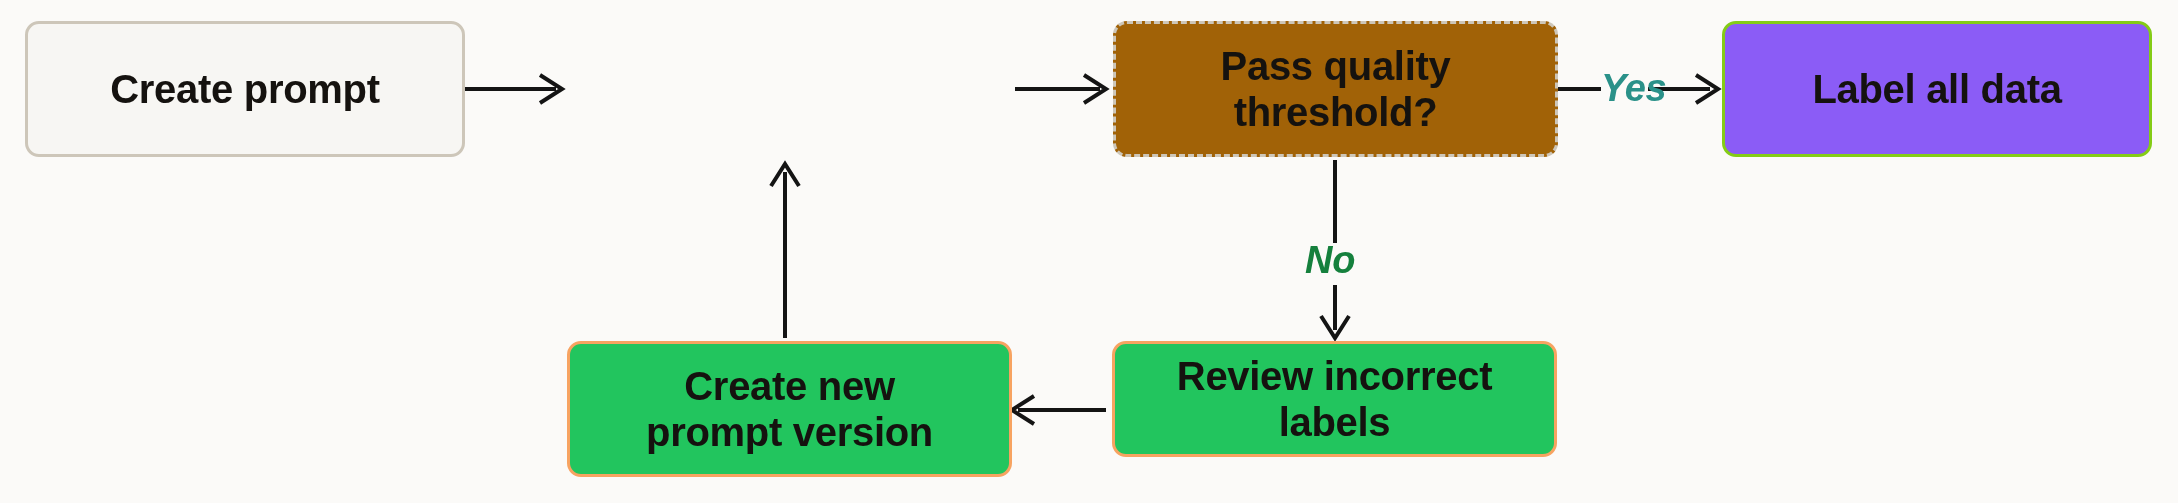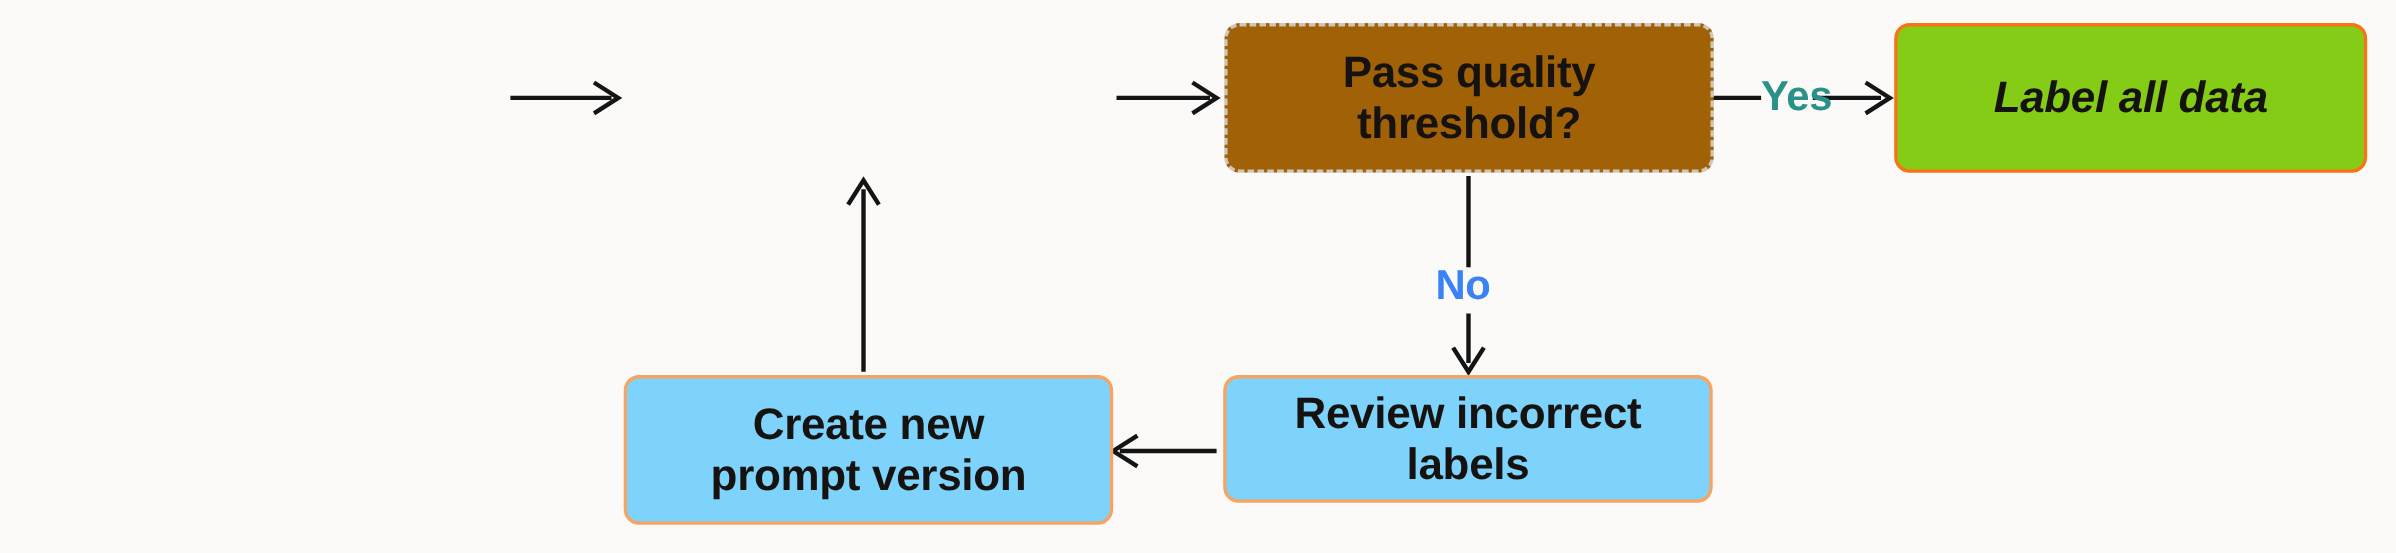--- a/index.html
+++ b/index.html
@@ -36,38 +36,38 @@
   }
   .node-neutral {
     background: #f7f6f3;
     border: 3px solid #cdc6b9;
   }
   .node-decision {
     background: #a16207;
     border: 3px dashed #cdc6b9;
   }
   .node-success {
-    background: #84cc16;
-    border: 3px solid #f97316;
-    font-style: italic;
+    background: #8b5cf6;
+    border: 3px solid #84cc16;
   }
   .node-warn {
-    background: #7dd3fc;
+    background: #22c55e;
     border: 3px solid #f7a361;
   }
 
   .edge-label {
     position: absolute;
     font-size: 38px;
     font-weight: 700;
     letter-spacing: -0.3px;
     white-space: nowrap;
+    font-style: italic;
   }
   .label-yes { color: #2a9189; }
-  .label-no  { color: #3b82f6; text-align: center; }
+  .label-no  { color: #15803d; text-align: center; }
 
   svg.wires {
     position: absolute;
     left: 0;
     top: 0;
     width: 2178px;
     height: 503px;
     pointer-events: none;
   }
   svg.wires line, svg.wires path {
@@ -109,20 +109,21 @@
       <line x1="1106" y1="410" x2="1018" y2="410"></line>
       <path d="M 1034 396 L 1012 410 L 1034 424"></path>
     </g>
 
     <g>
       <line x1="785" y1="338" x2="785" y2="172"></line>
       <path d="M 771 186 L 785 164 L 799 186"></path>
     </g>
   </svg>
 
+  <div class="node node-neutral" style="left:25px; top:21px; width:440px; height:136px;">Create prompt</div>
 
 
   <div class="node node-decision" style="left:1113px; top:21px; width:445px; height:136px;">Pass quality
 threshold?</div>
 
   <div class="node node-success" style="left:1722px; top:21px; width:430px; height:136px;">Label all data</div>
 
   <div class="node node-warn" style="left:1112px; top:341px; width:445px; height:116px;">Review incorrect
 labels</div>
 

